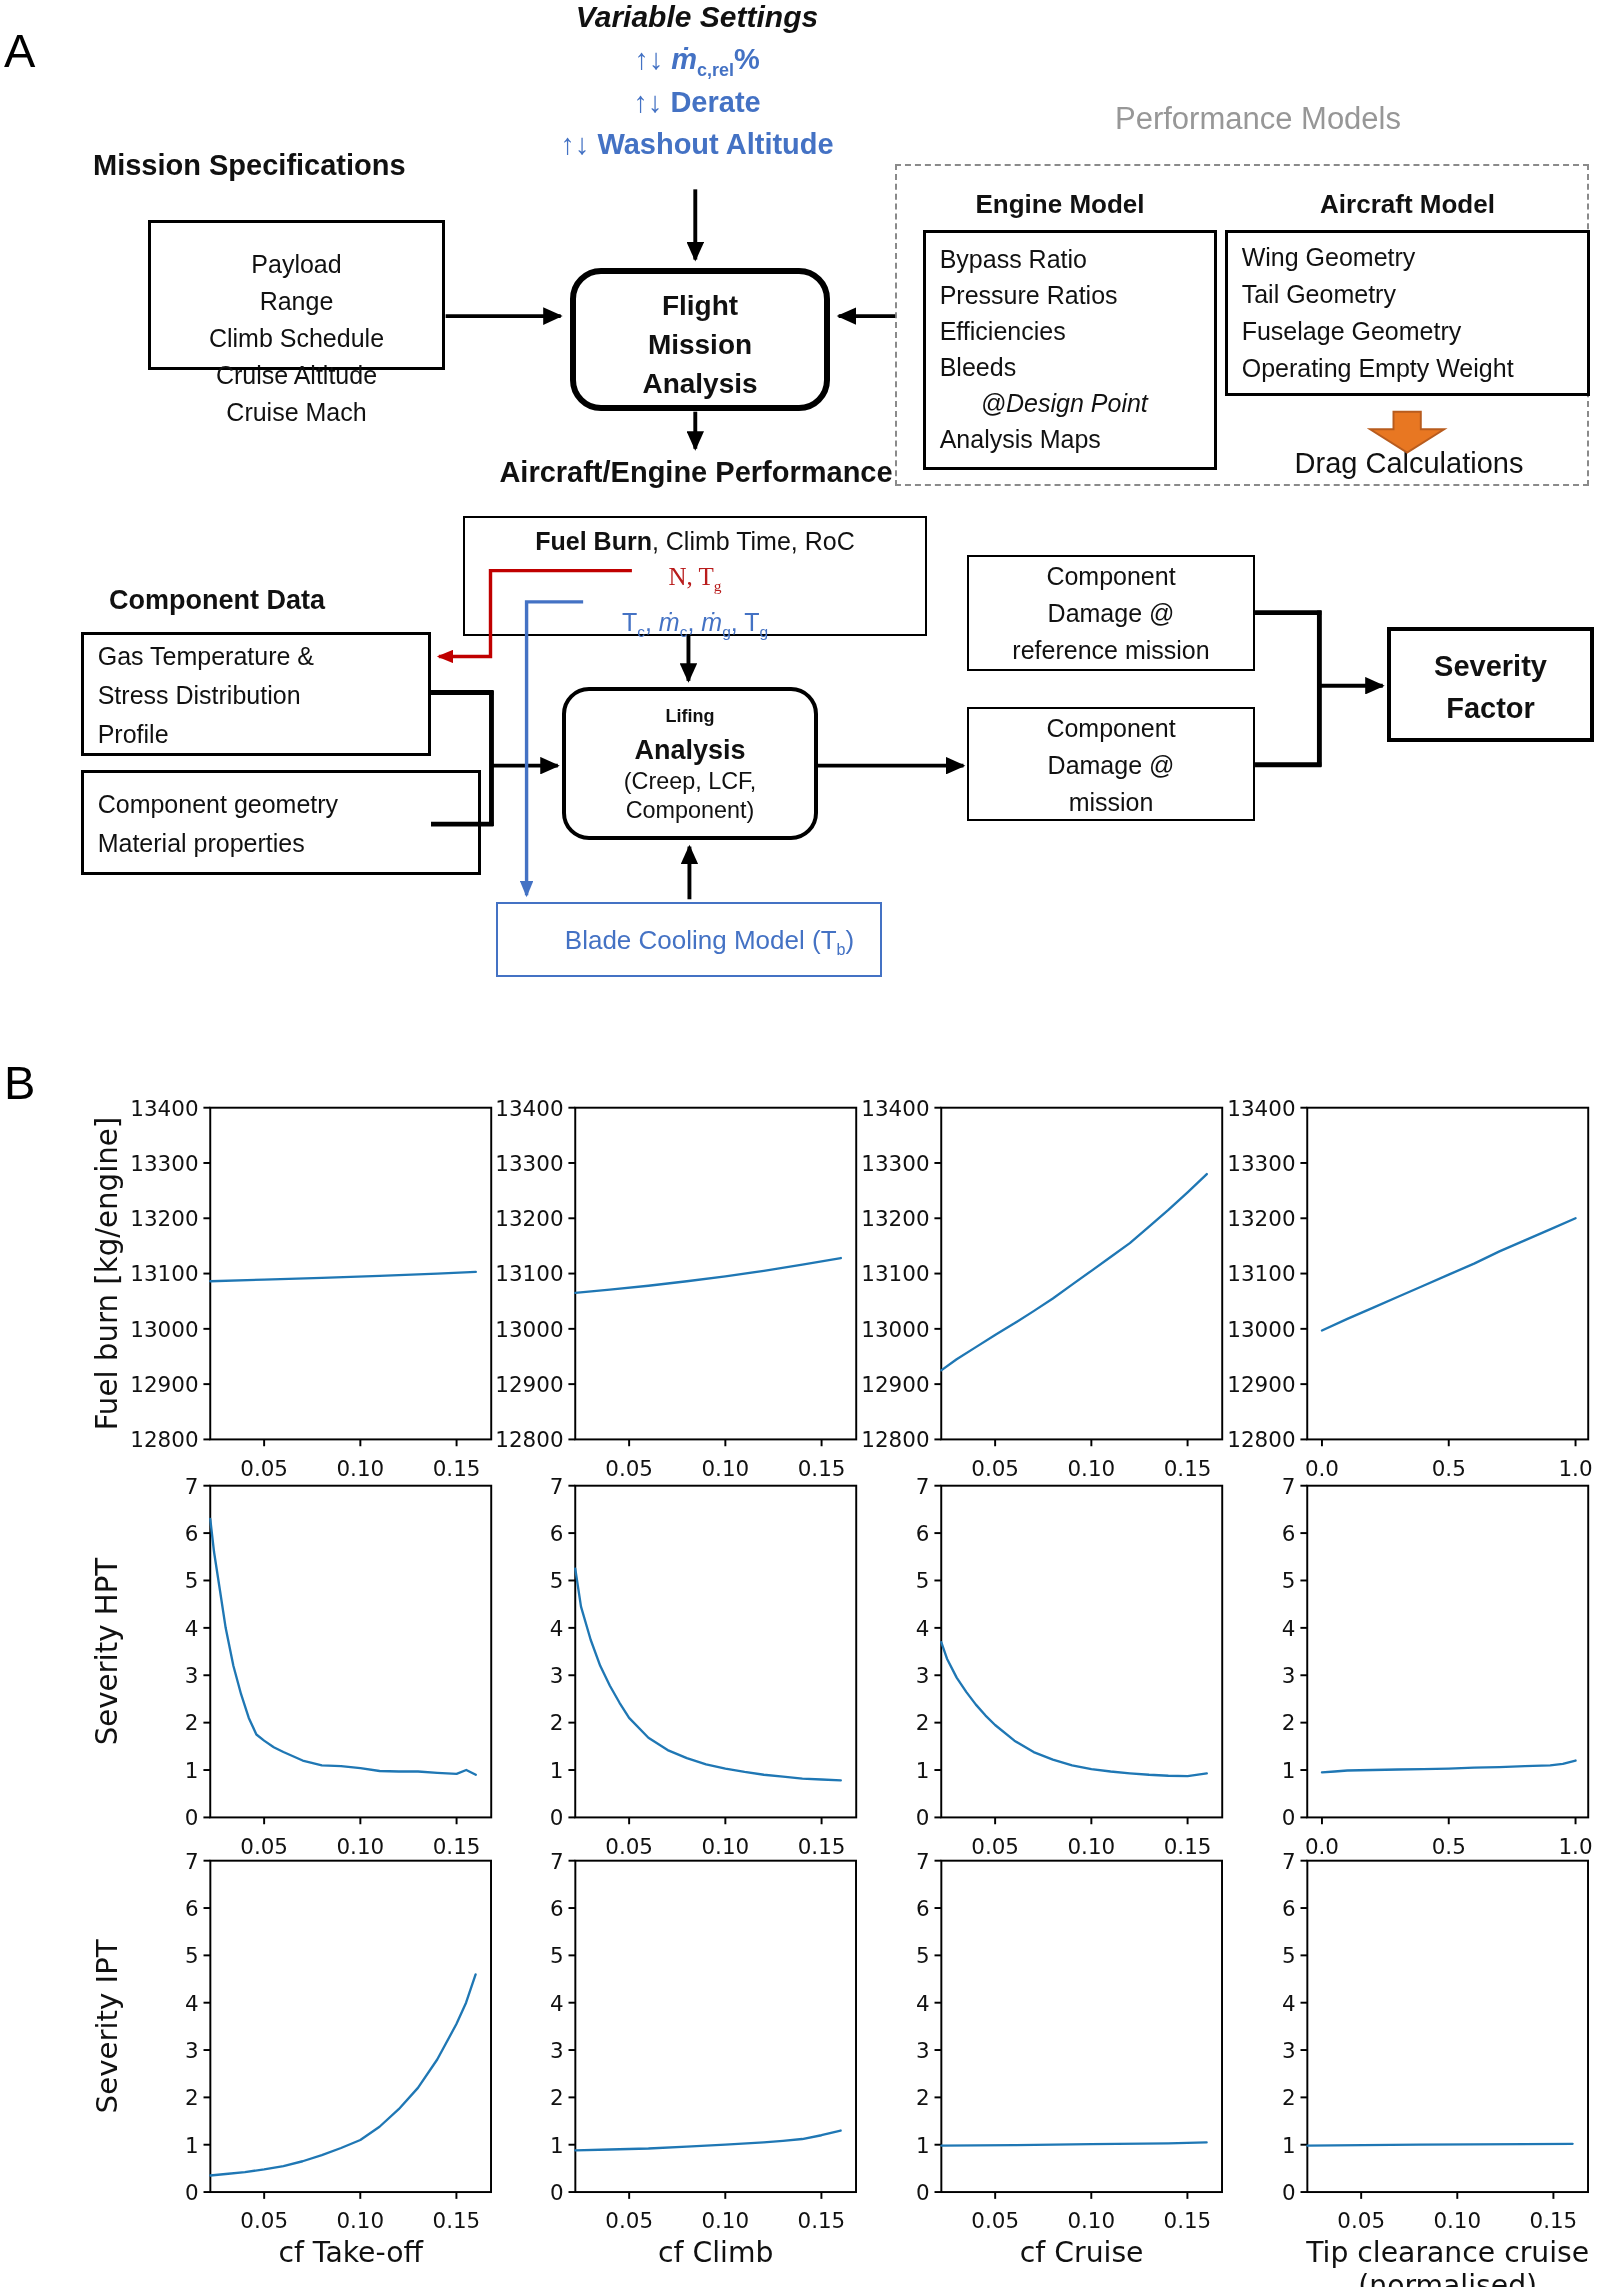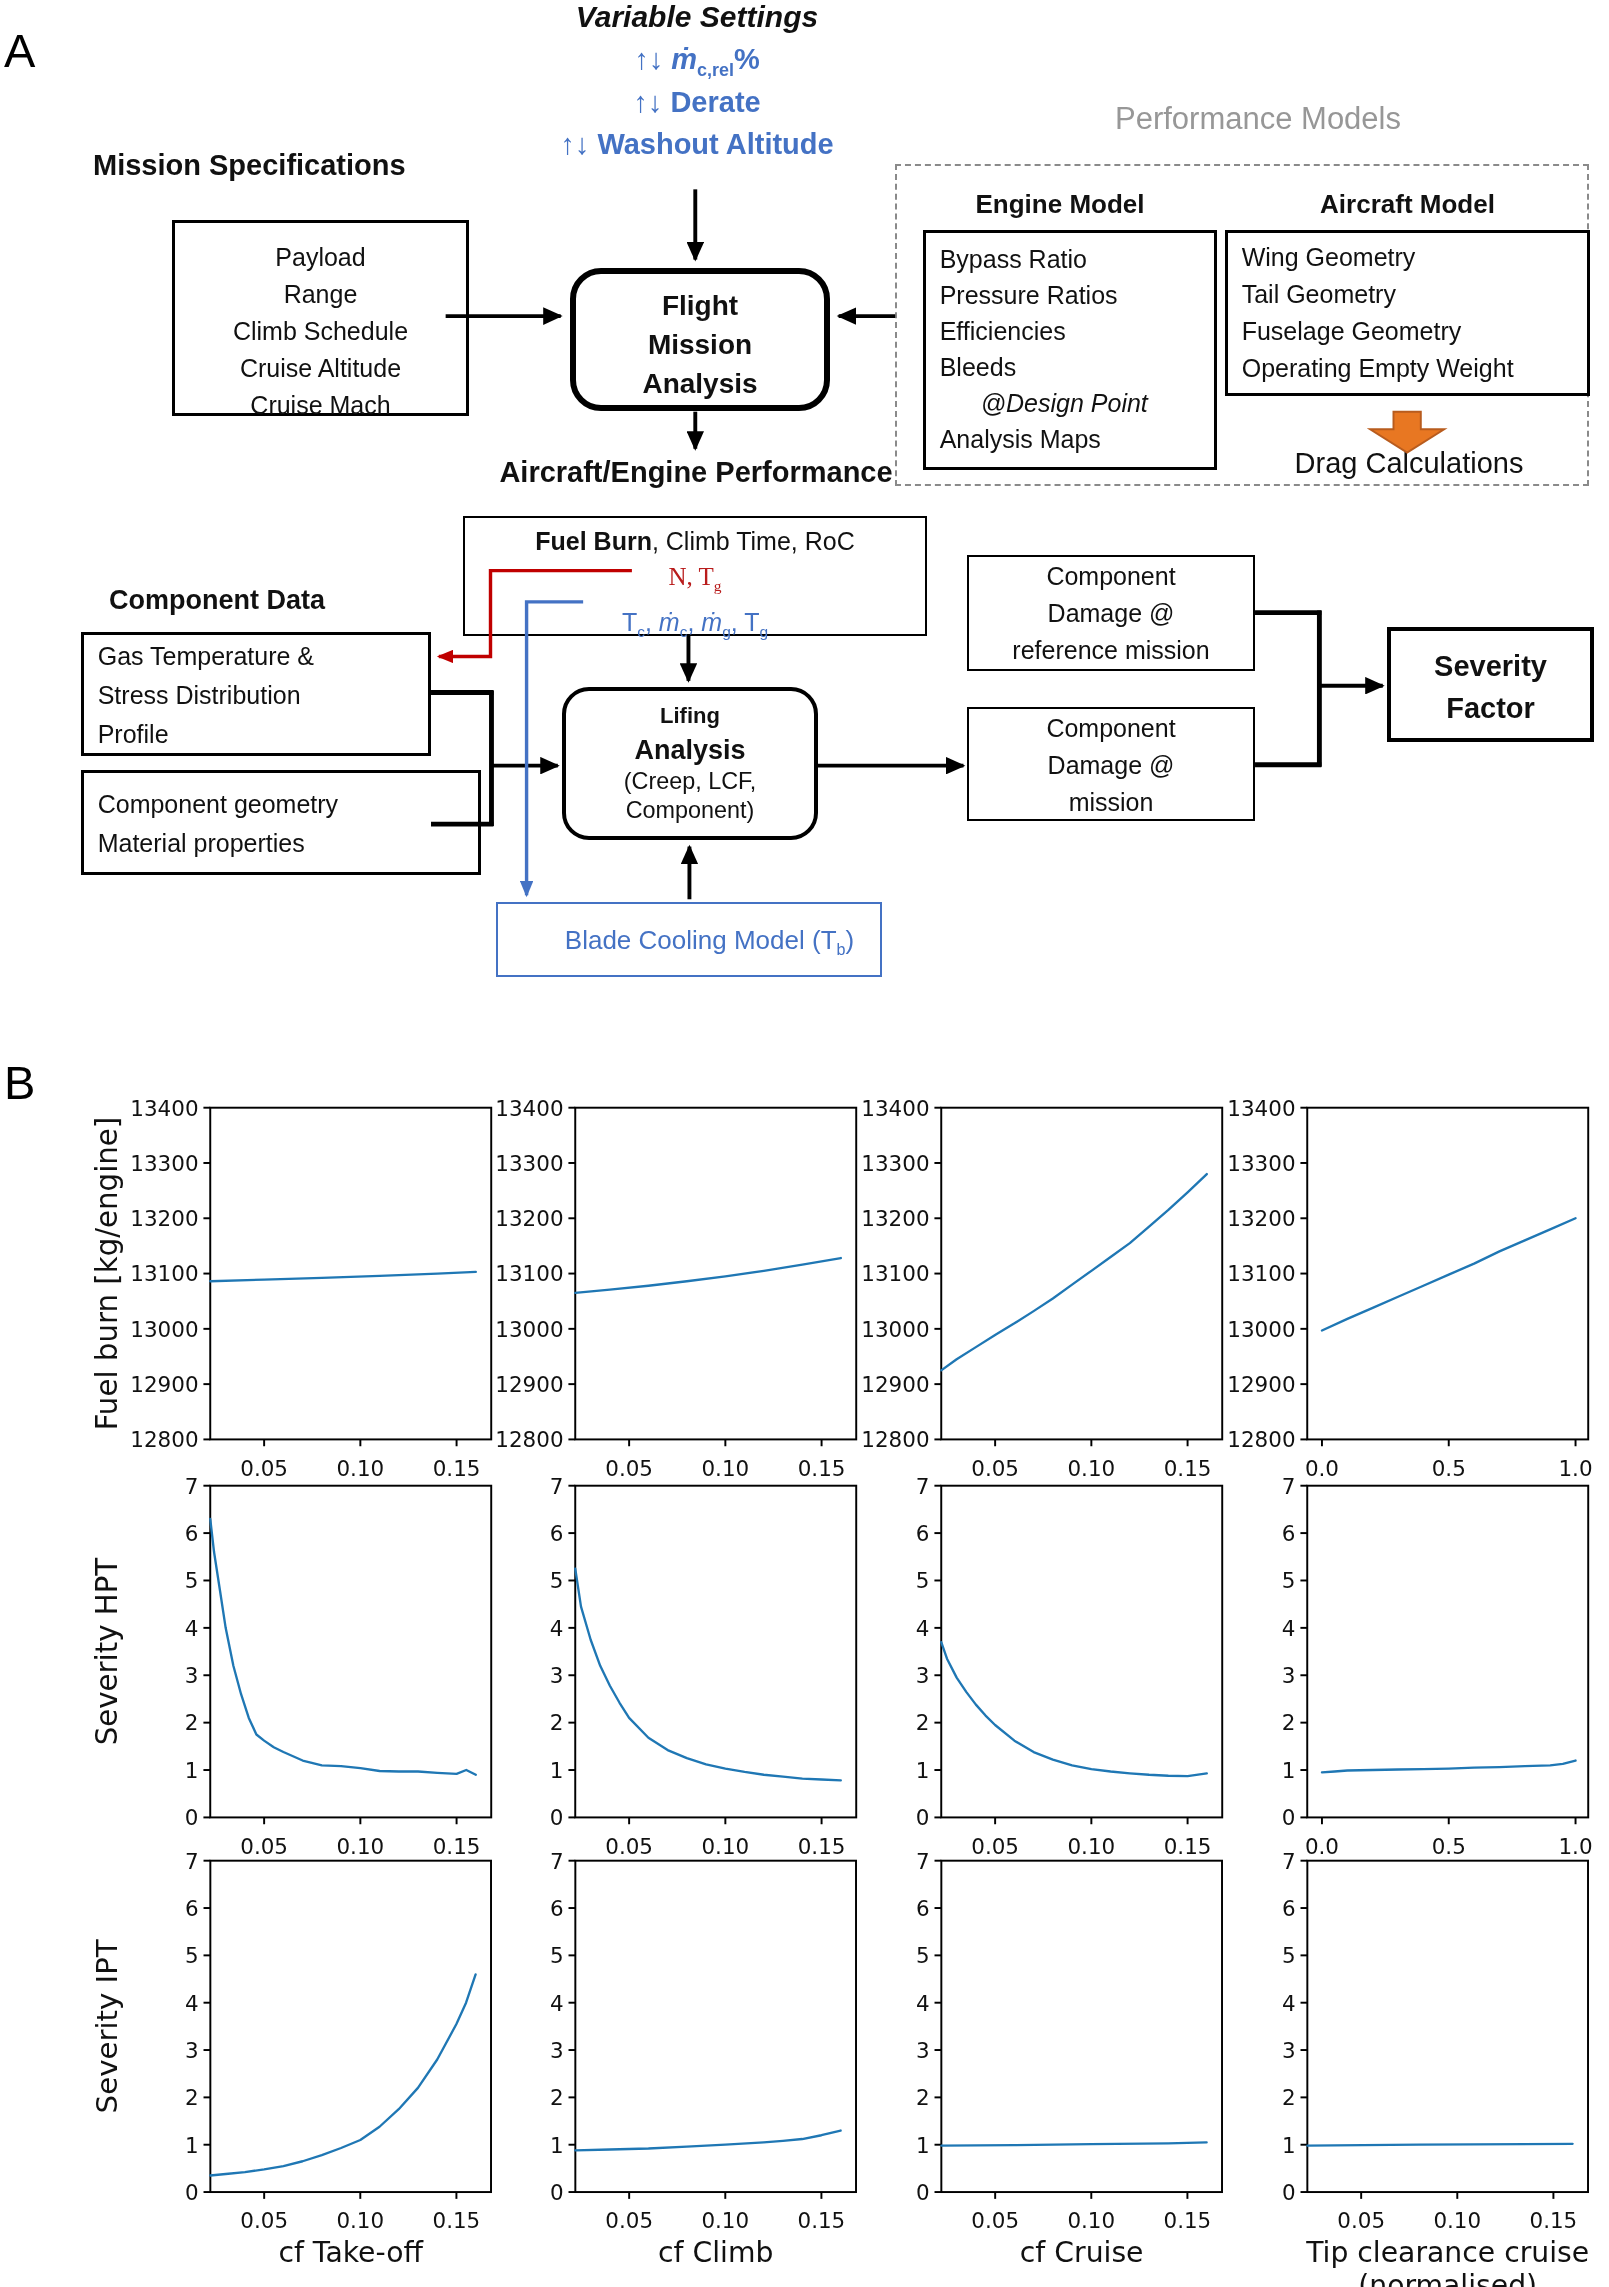--- a/index.html
+++ b/index.html
@@ -27,21 +27,21 @@
 <div id="root">
 
   <div class="abs panelLabel" style="left:3.9px;top:23.4px;">A</div>
 
   <div class="abs ctr it" style="left:453px;top:0px;width:488px;font-size:30px;font-weight:600;">Variable Settings</div>
   <div class="abs ctr blue b" style="left:453px;top:43px;width:488px;font-size:29px;"><span>↑↓ </span><span class="it">ṁ</span><sub>c,rel</sub><span>%</span></div>
   <div class="abs ctr blue b" style="left:453px;top:86px;width:488px;font-size:29px;"><span>↑↓ </span><span>Derate</span></div>
   <div class="abs ctr blue b" style="left:453px;top:128px;width:488px;font-size:29px;"><span>↑↓ </span><span>Washout Altitude</span></div>
 
   <div class="abs h1" style="left:93px;top:137px;margin-top:12px;">Mission Specifications</div>
-  <div class="box ctr body26" style="left:148px;top:220px;width:297px;height:196px;border-width:3.9px;padding-top:16px;margin-left:24px;">
+  <div class="box ctr body26" style="left:148px;top:220px;width:297px;height:150px;border-width:3.9px;padding-top:23px;">
     <div>Payload</div>
     <div>Range</div>
     <div>Climb Schedule</div>
     <div>Cruise Altitude</div>
     <div>Cruise Mach</div>
   </div>
 
   <div class="box ctr" style="left:570px;top:268px;width:260px;height:143px;border-width:6.8px;border-radius:31px;padding-top:11.7px;font-weight:bold;font-size:28px;line-height:39px;">
     <div>Flight</div>
     <div>Mission</div>
@@ -83,21 +83,21 @@
     <div>Gas Temperature &amp;</div>
     <div>Stress Distribution</div>
     <div>Profile</div>
   </div>
   <div class="box" style="left:81px;top:770px;width:400px;height:105px;border-width:3.9px;font-size:25px;line-height:39px;padding:11.7px 0 0 13.7px;">
     <div>Component geometry</div>
     <div>Material properties</div>
   </div>
 
   <div class="box ctr" style="left:562px;top:687px;width:256px;height:153px;border-width:4.9px;border-radius:27px;padding-top:7.8px;">
-    <div class="b" style="font-size:22px;line-height:34px;">Lifing</div>
+    <div class="b" style="font-size:18px;line-height:34px;">Lifing</div>
     <div class="b" style="font-size:27px;line-height:34px;">Analysis</div>
     <div style="font-size:23.4px;line-height:29px;">(Creep, LCF,</div>
     <div style="font-size:23.4px;line-height:29px;">Component)</div>
   </div>
 
   <div class="box ctr blue" style="left:496px;top:902px;width:386px;height:75px;border:2.9px solid #4472C4;font-size:26px;padding-top:20.5px;padding-left:41px;">
     <span>Blade Cooling Model (T</span><sub>b</sub><span>)</span>
   </div>
 
   <div class="box ctr" style="left:967px;top:555px;width:288px;height:116px;font-size:25px;line-height:37px;padding-top:1px;">

